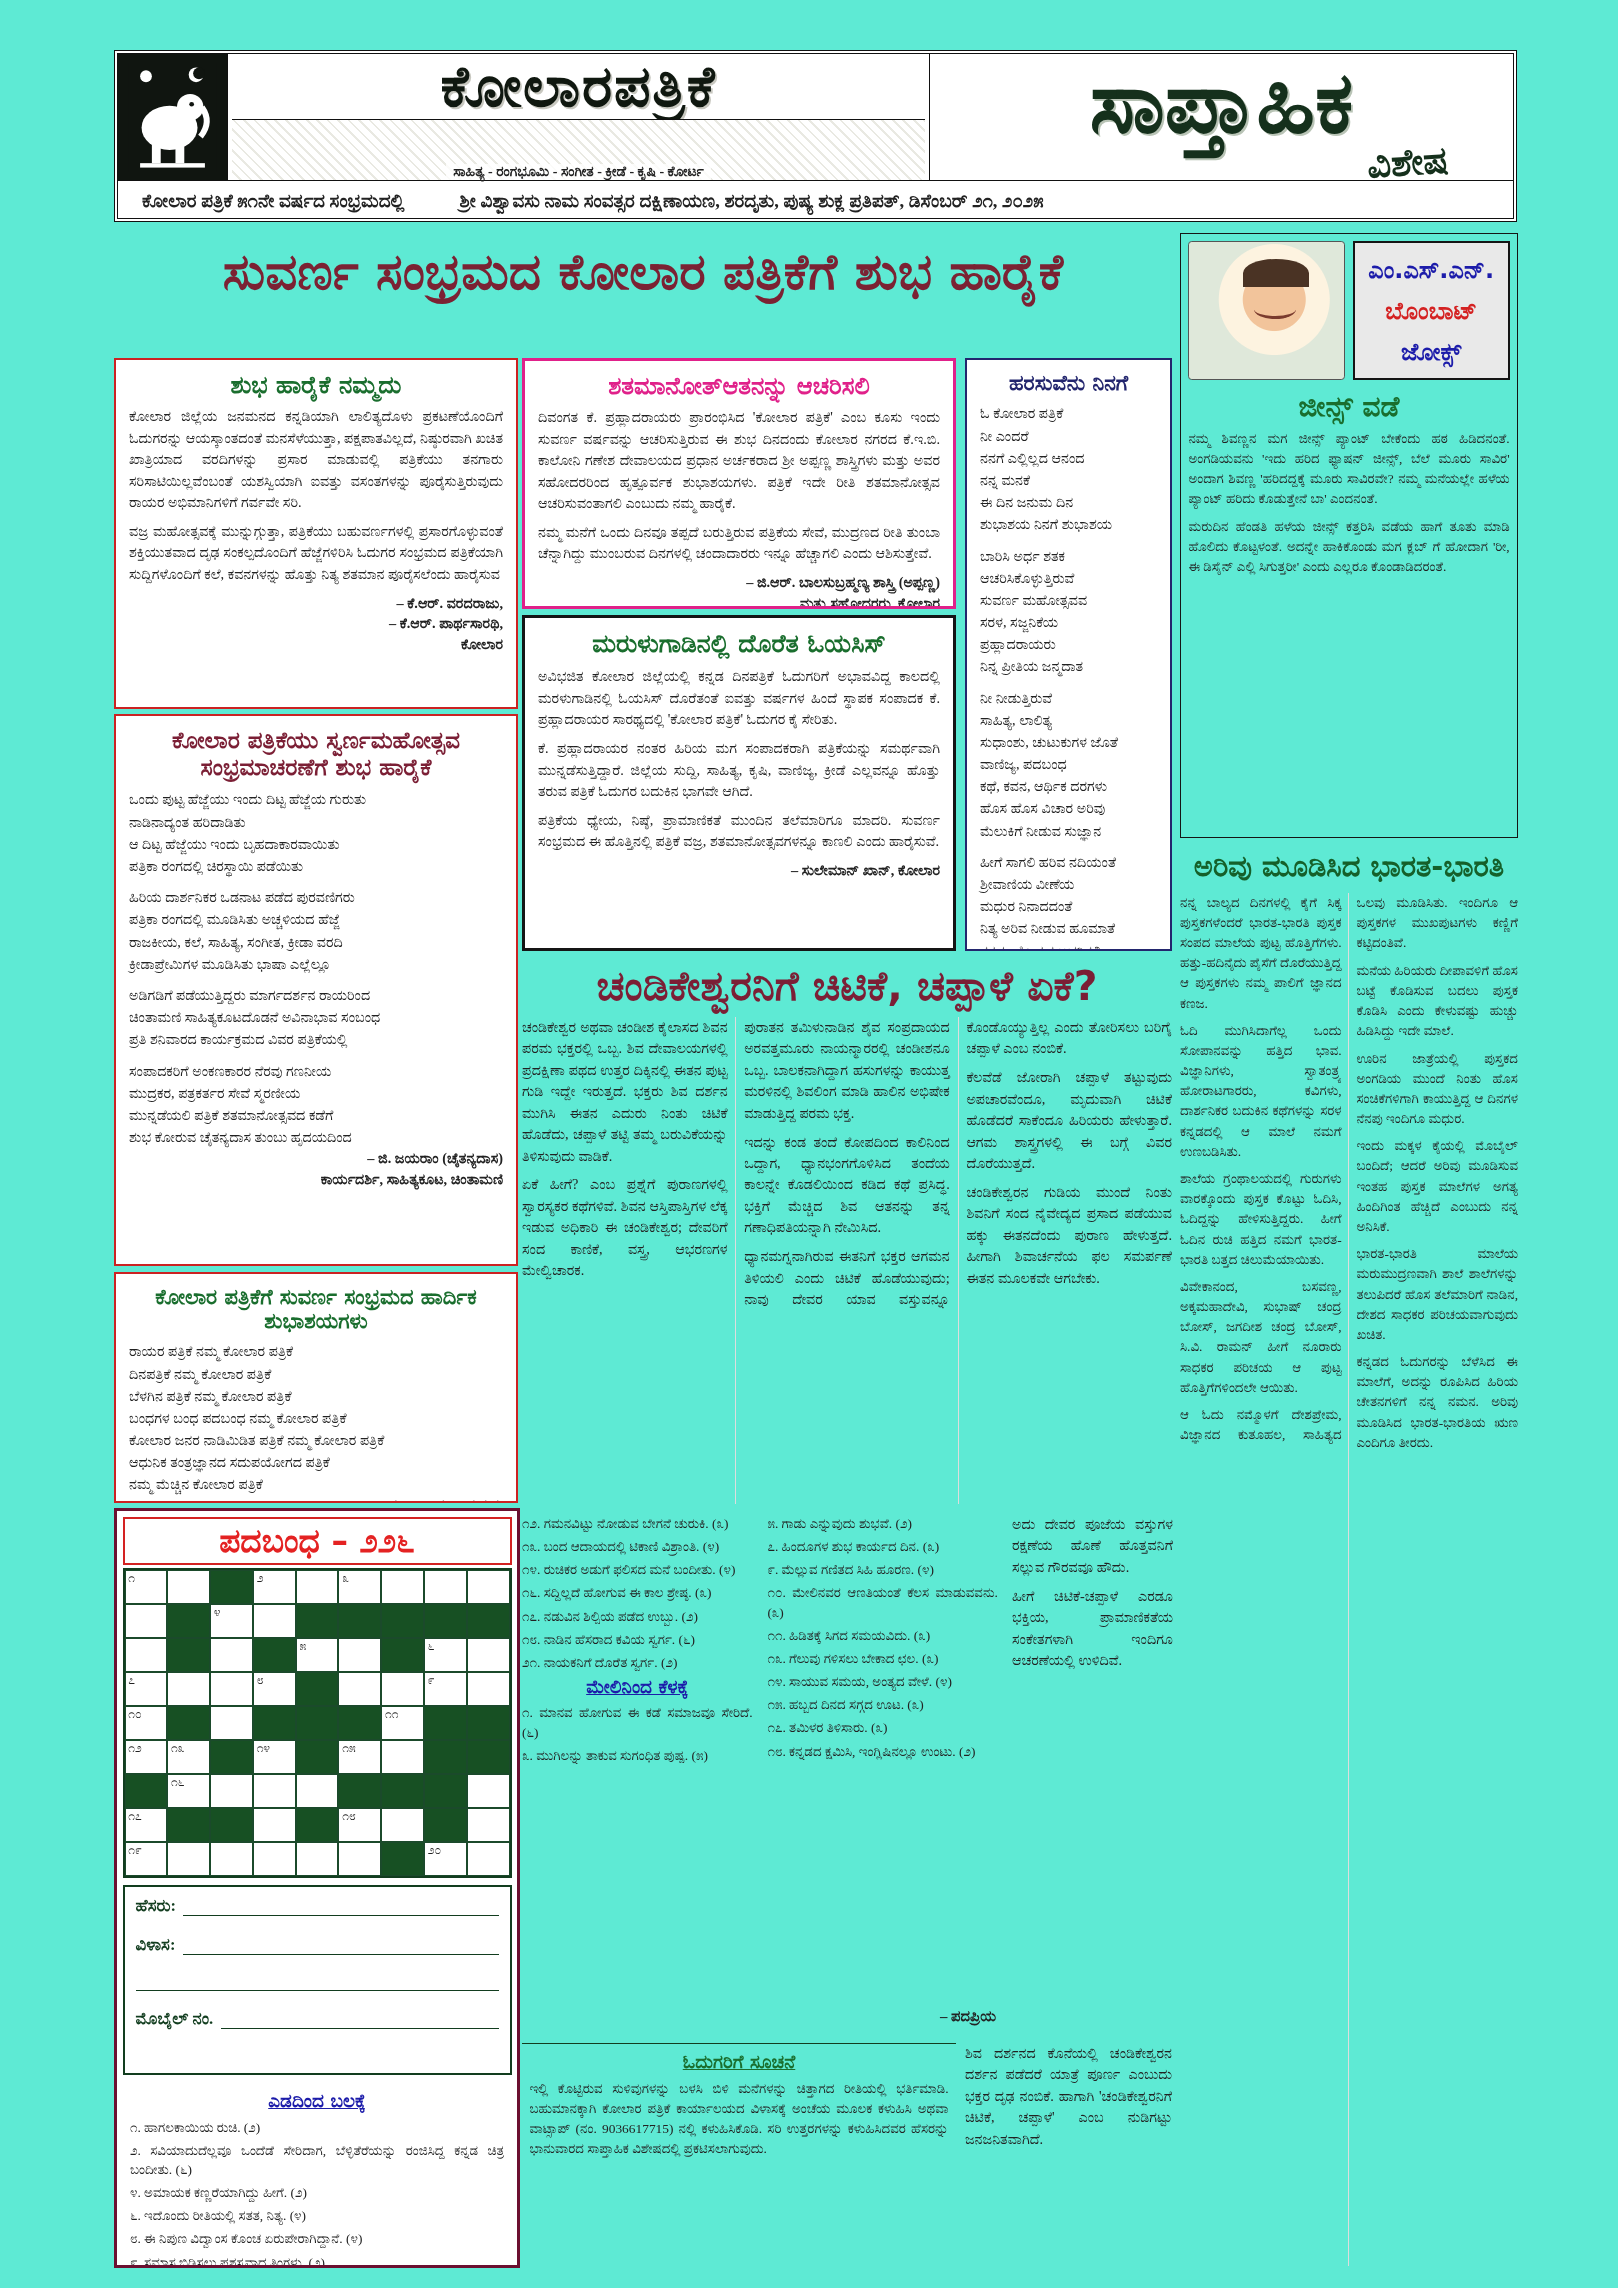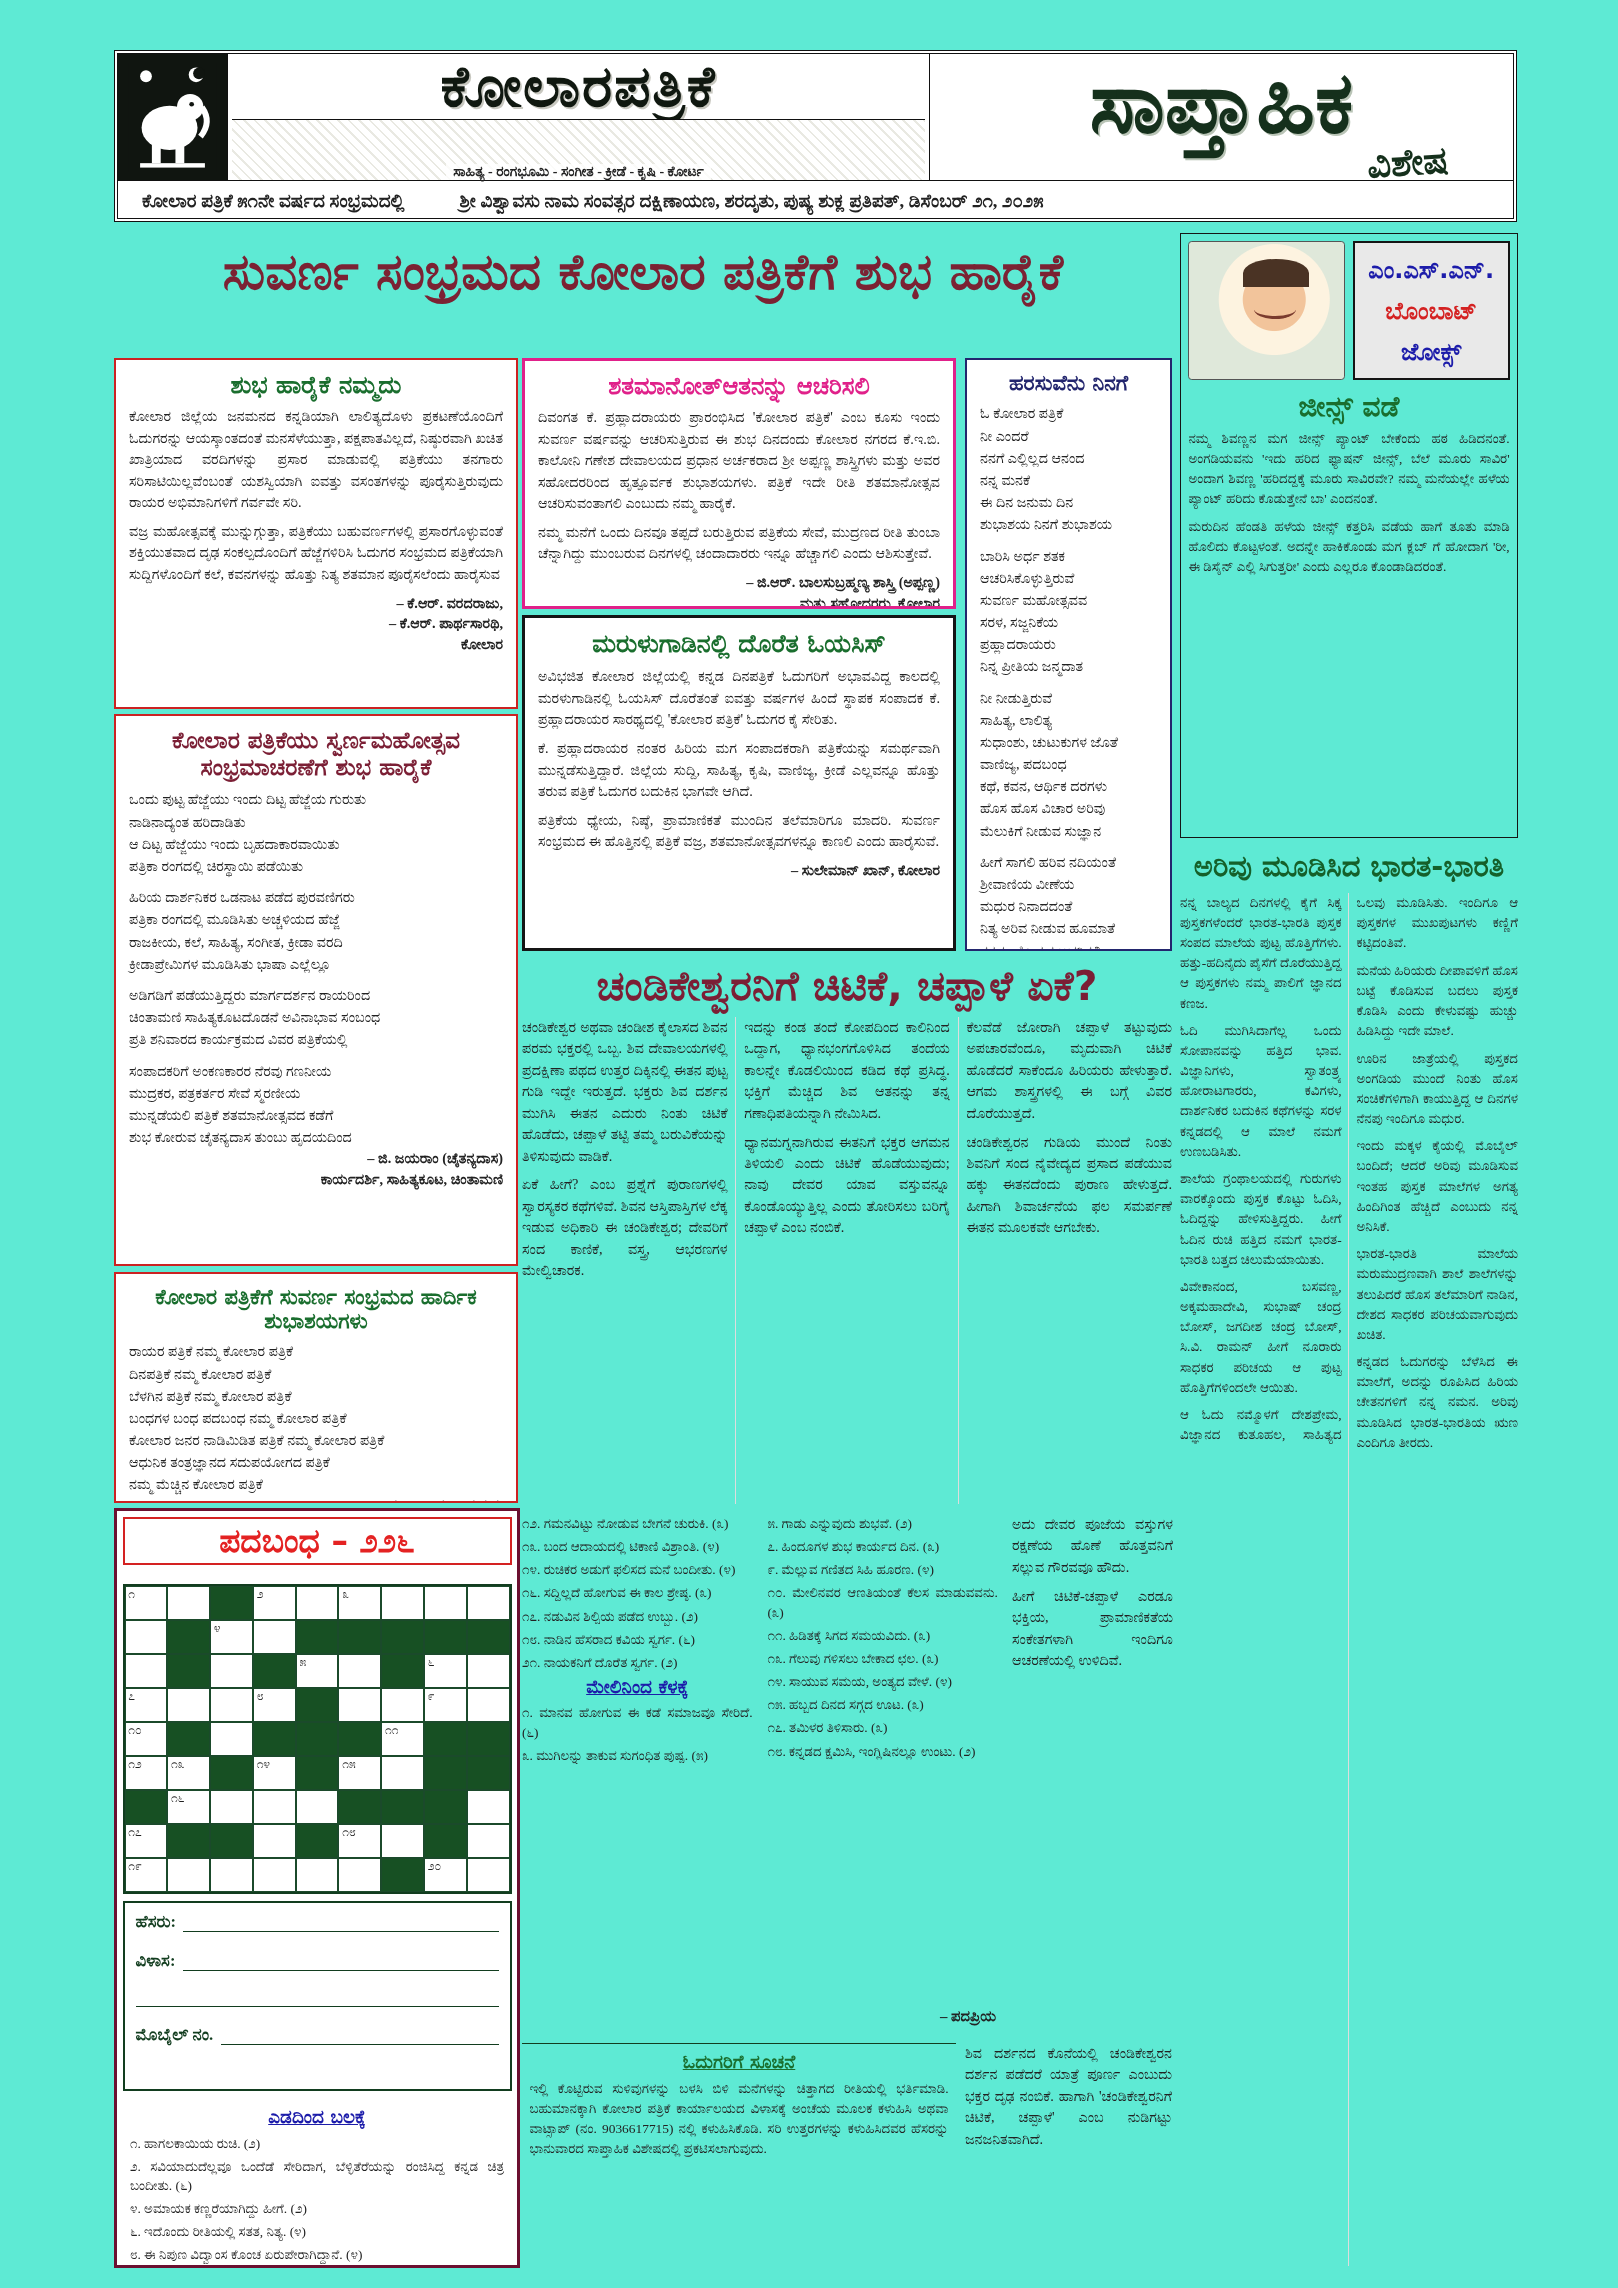--- a/index.html
+++ b/index.html
@@ -59,21 +59,21 @@
   #bh-body .para{font-size:13.4px;}
   
   #ch-head{left:522px;top:960px;width:650px;height:52px;color:#7b1f35;font-weight:bold;font-size:41px;
            display:flex;align-items:center;justify-content:center;font-family:"DejaVu Sans",sans-serif;}
   #ch-cols{left:522px;top:1017px;width:650px;height:487px;column-count:3;column-gap:16.6px;
            column-rule:0.9px solid #ddd;overflow:hidden;}
   #ch-cont{left:1012px;top:1514px;width:161px;height:517px;overflow:hidden;}
   #ch-cont2{left:965px;top:2043px;width:207px;height:225px;overflow:hidden;}
   
   #cw{left:114px;top:1508px;width:406px;height:760px;border:3.7px solid #6b1030;background:#fff;padding:5.5px;overflow:hidden;}
-  #cw-titlebox{border:2.8px solid #d42222;height:44px;display:flex;align-items:center;justify-content:center;margin-bottom:19px;}
+  #cw-titlebox{border:2.8px solid #d42222;height:44px;display:flex;align-items:center;justify-content:center;margin-bottom:3px;}
   #cw-title{color:#e42222;font-weight:bold;font-size:33px;font-family:"DejaVu Sans",sans-serif;}
   #cw-grid{display:grid;grid-template-columns:repeat(9,1fr);grid-auto-rows:34px;border:2.8px solid #123d1f;}
   .cw-cell{border:0.9px solid #1b4a2b;position:relative;background:#fff;}
   .cw-cell.blocked{background:#175023;}
   .cw-num{position:absolute;top:0.9px;left:2.8px;font-size:12px;color:#222;}
   #cw-form{border:2.8px solid #123d1f;margin-top:7.4px;padding:9.2px 11px;height:168px;}
   .fline{display:flex;align-items:flex-end;margin-bottom:18.5px;font-size:16.6px;font-weight:bold;color:#123d1f;gap:7.4px;}
   .frule{flex:1;border-bottom:1.8px solid #123d1f;height:16.6px;}
   #cw-across{margin-top:7.4px;padding:3.7px 7.4px;}
   .clue-head{text-align:center;font-weight:bold;font-size:18.5px;text-decoration:underline;margin:3.7px 0 5.5px 0;
@@ -268,20 +268,21 @@
         <div class="poem-line">ನಿತ್ಯ ಅರಿವ ನೀಡುವ ಹೂಮಾತೆ</div>
         <div class="poem-line">ಶತಮಾನೋತ್ಸವ ಆಚರಿಸಲಿ</div>
       </div>
 
   </div>
 
   <div class="abs" id="ch-head">ಚಂಡಿಕೇಶ್ವರನಿಗೆ ಚಿಟಿಕೆ, ಚಪ್ಪಾಳೆ ಏಕೆ?</div>
   <div class="abs" id="ch-cols">
       <div class="para">ಚಂಡಿಕೇಶ್ವರ ಅಥವಾ ಚಂಡೀಶ ಕೈಲಾಸದ ಶಿವನ ಪರಮ ಭಕ್ತರಲ್ಲಿ ಒಬ್ಬ. ಶಿವ ದೇವಾಲಯಗಳಲ್ಲಿ ಪ್ರದಕ್ಷಿಣಾ ಪಥದ ಉತ್ತರ ದಿಕ್ಕಿನಲ್ಲಿ ಈತನ ಪುಟ್ಟ ಗುಡಿ ಇದ್ದೇ ಇರುತ್ತದೆ. ಭಕ್ತರು ಶಿವ ದರ್ಶನ ಮುಗಿಸಿ ಈತನ ಎದುರು ನಿಂತು ಚಿಟಿಕೆ ಹೊಡೆದು, ಚಪ್ಪಾಳೆ ತಟ್ಟಿ ತಮ್ಮ ಬರುವಿಕೆಯನ್ನು ತಿಳಿಸುವುದು ವಾಡಿಕೆ.</div>
       <div class="para">ಏಕೆ ಹೀಗೆ? ಎಂಬ ಪ್ರಶ್ನೆಗೆ ಪುರಾಣಗಳಲ್ಲಿ ಸ್ವಾರಸ್ಯಕರ ಕಥೆಗಳಿವೆ. ಶಿವನ ಆಸ್ತಿಪಾಸ್ತಿಗಳ ಲೆಕ್ಕ ಇಡುವ ಅಧಿಕಾರಿ ಈ ಚಂಡಿಕೇಶ್ವರ; ದೇವರಿಗೆ ಸಂದ ಕಾಣಿಕೆ, ವಸ್ತ್ರ, ಆಭರಣಗಳ ಮೇಲ್ವಿಚಾರಕ.</div>
+      <div class="para">ಪುರಾತನ ತಮಿಳುನಾಡಿನ ಶೈವ ಸಂಪ್ರದಾಯದ ಅರವತ್ತಮೂರು ನಾಯನ್ಮಾರರಲ್ಲಿ ಚಂಡೀಶನೂ ಒಬ್ಬ. ಬಾಲಕನಾಗಿದ್ದಾಗ ಹಸುಗಳನ್ನು ಕಾಯುತ್ತ ಮರಳಿನಲ್ಲಿ ಶಿವಲಿಂಗ ಮಾಡಿ ಹಾಲಿನ ಅಭಿಷೇಕ ಮಾಡುತ್ತಿದ್ದ ಪರಮ ಭಕ್ತ.</div>
       <div class="para">ಇದನ್ನು ಕಂಡ ತಂದೆ ಕೋಪದಿಂದ ಕಾಲಿನಿಂದ ಒದ್ದಾಗ, ಧ್ಯಾನಭಂಗಗೊಳಿಸಿದ ತಂದೆಯ ಕಾಲನ್ನೇ ಕೊಡಲಿಯಿಂದ ಕಡಿದ ಕಥೆ ಪ್ರಸಿದ್ಧ. ಭಕ್ತಿಗೆ ಮೆಚ್ಚಿದ ಶಿವ ಆತನನ್ನು ತನ್ನ ಗಣಾಧಿಪತಿಯನ್ನಾಗಿ ನೇಮಿಸಿದ.</div>
       <div class="para">ಧ್ಯಾನಮಗ್ನನಾಗಿರುವ ಈತನಿಗೆ ಭಕ್ತರ ಆಗಮನ ತಿಳಿಯಲಿ ಎಂದು ಚಿಟಿಕೆ ಹೊಡೆಯುವುದು; ನಾವು ದೇವರ ಯಾವ ವಸ್ತುವನ್ನೂ ಕೊಂಡೊಯ್ಯುತ್ತಿಲ್ಲ ಎಂದು ತೋರಿಸಲು ಬರಿಗೈ ಚಪ್ಪಾಳೆ ಎಂಬ ನಂಬಿಕೆ.</div>
       <div class="para">ಕೆಲವೆಡೆ ಜೋರಾಗಿ ಚಪ್ಪಾಳೆ ತಟ್ಟುವುದು ಅಪಚಾರವೆಂದೂ, ಮೃದುವಾಗಿ ಚಿಟಿಕೆ ಹೊಡೆದರೆ ಸಾಕೆಂದೂ ಹಿರಿಯರು ಹೇಳುತ್ತಾರೆ. ಆಗಮ ಶಾಸ್ತ್ರಗಳಲ್ಲಿ ಈ ಬಗ್ಗೆ ವಿವರ ದೊರೆಯುತ್ತದೆ.</div>
       <div class="para">ಚಂಡಿಕೇಶ್ವರನ ಗುಡಿಯ ಮುಂದೆ ನಿಂತು ಶಿವನಿಗೆ ಸಂದ ನೈವೇದ್ಯದ ಪ್ರಸಾದ ಪಡೆಯುವ ಹಕ್ಕು ಈತನದೆಂದು ಪುರಾಣ ಹೇಳುತ್ತದೆ. ಹೀಗಾಗಿ ಶಿವಾರ್ಚನೆಯ ಫಲ ಸಮರ್ಪಣೆ ಈತನ ಮೂಲಕವೇ ಆಗಬೇಕು.</div>
     </div>
   <div class="abs" id="ch-cont2">
       <div class="para">ಶಿವ ದರ್ಶನದ ಕೊನೆಯಲ್ಲಿ ಚಂಡಿಕೇಶ್ವರನ ದರ್ಶನ ಪಡೆದರೆ ಯಾತ್ರೆ ಪೂರ್ಣ ಎಂಬುದು ಭಕ್ತರ ದೃಢ ನಂಬಿಕೆ. ಹಾಗಾಗಿ 'ಚಂಡಿಕೇಶ್ವರನಿಗೆ ಚಿಟಿಕೆ, ಚಪ್ಪಾಳೆ' ಎಂಬ ನುಡಿಗಟ್ಟು ಜನಜನಿತವಾಗಿದೆ.</div>
     </div>
   <div class="abs" id="ch-cont">
       <div class="para">ಅದು ದೇವರ ಪೂಜೆಯ ವಸ್ತುಗಳ ರಕ್ಷಣೆಯ ಹೊಣೆ ಹೊತ್ತವನಿಗೆ ಸಲ್ಲುವ ಗೌರವವೂ ಹೌದು.</div>

